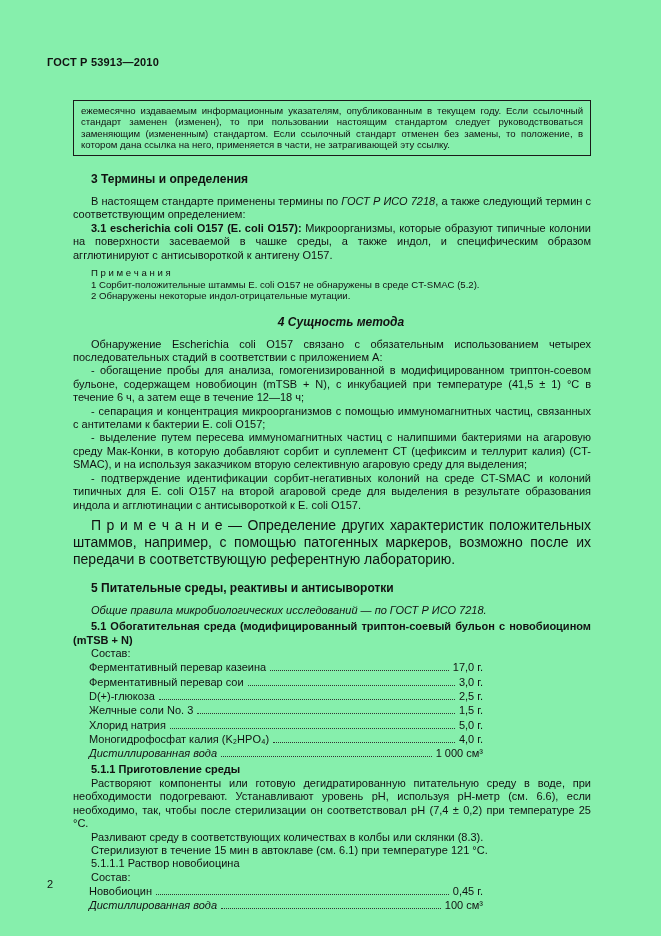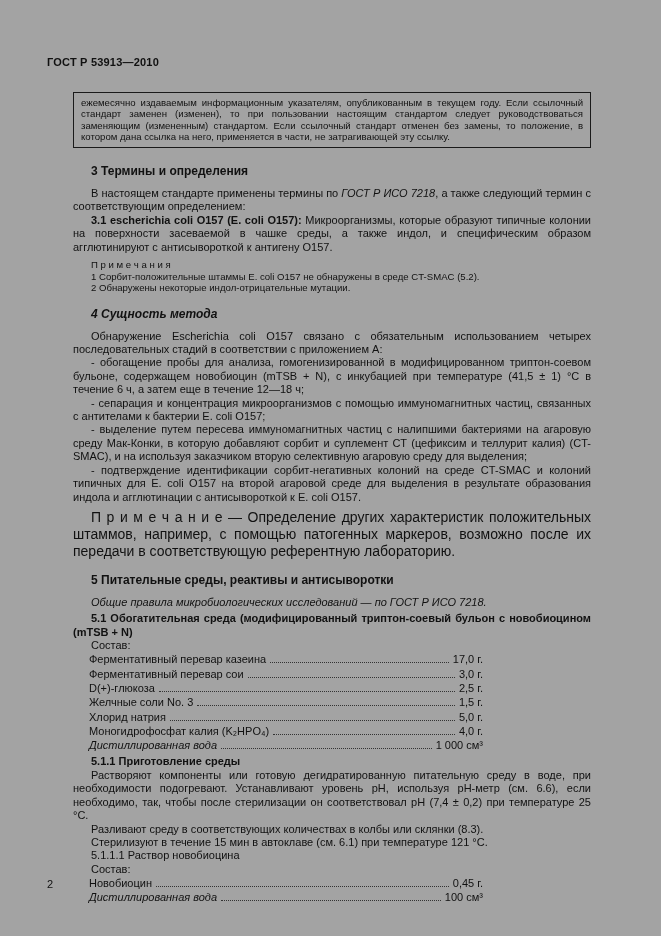--- a/index.html
+++ b/index.html
@@ -5,29 +5,29 @@
   * { margin: 0; padding: 0; box-sizing: border-box; }
   html, body { background: #ffffff; }
   body {
     width: 661px; height: 936px;
     font-family: "Liberation Sans", "DejaVu Sans", sans-serif;
     color: #111111;
   }
   .page {
     position: relative;
     width: 661px; height: 936px;
-    background: #a3a3a3;
+    background: #86efac;
     overflow: hidden;
   }
   .running-header {
     position: absolute; top: 56px; left: 47px;
     font-size: 11px; font-weight: bold; letter-spacing: 0.2px;
   }
   .sheet {
-    position: absolute; top: 92px; left: 73px; width: 518px;
+    position: absolute; top: 100px; left: 73px; width: 518px;
   }
   .notice-box {
     border: 1px solid #1a1a1a;
     padding: 4px 7px 5px 7px;
     font-size: 9.6px; line-height: 1.18;
     text-align: justify;
   }
   .content {
     margin-top: 16px;
     font-size: 11px; line-height: 1.22;
@@ -36,21 +36,21 @@
     font-size: 12px; font-weight: bold;
     margin: 13px 0 8px 0;
     text-indent: 18px;
   }
   p.para {
     text-align: justify;
     text-indent: 18px;
   }
   .flush { text-indent: 0; }
   .bold { font-weight: bold; }
-  .italic { font-style: italic; }
+  .italic { font-style: italic; text-align: center; }
   .tight-top { margin-top: 3px; }
   .notes {
     font-size: 9.6px; line-height: 1.22;
     margin: 5px 0 2px 0;
   }
   .note-line { text-indent: 18px; text-align: justify; }
   .note-para {
     font-size: 14px; line-height: 1.22;
     text-indent: 18px; text-align: justify;
     margin-top: 5px;

